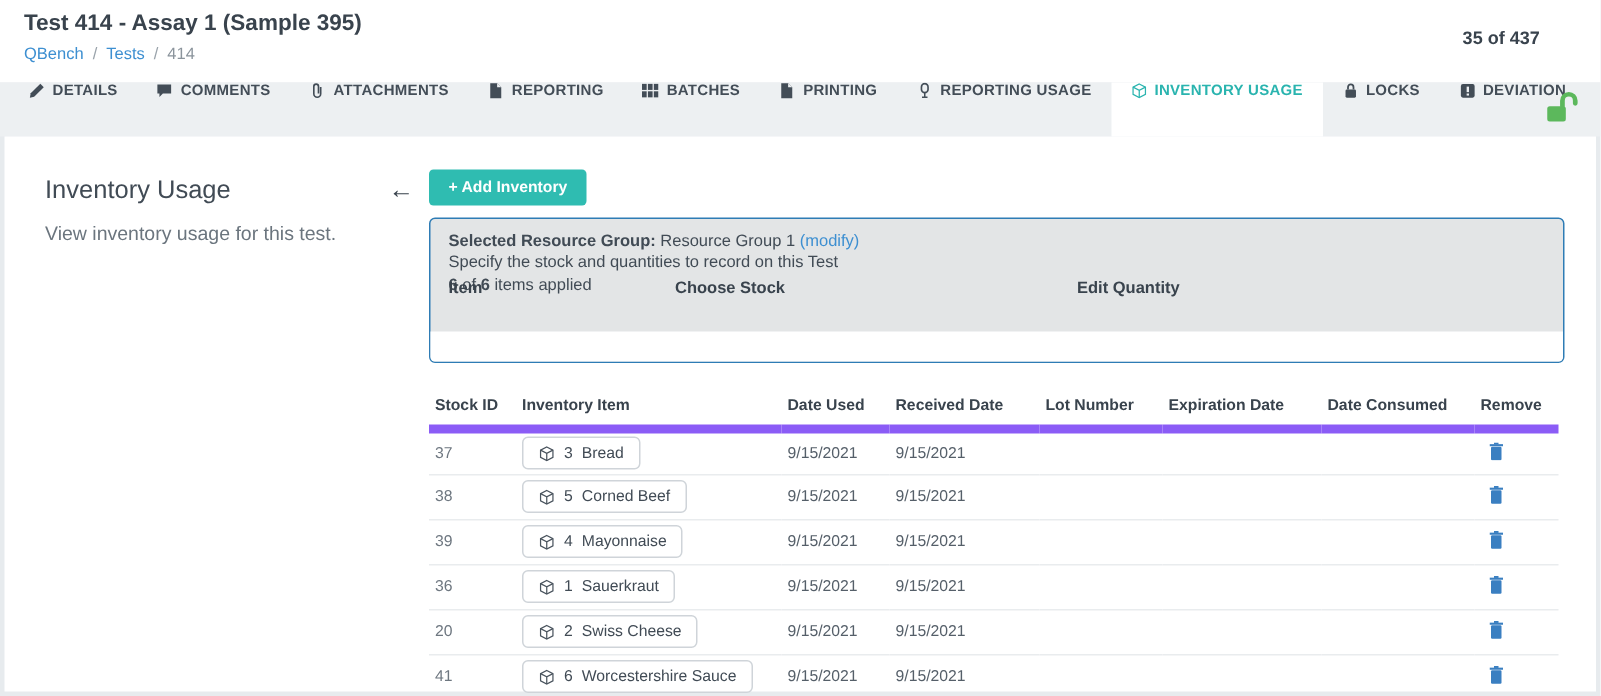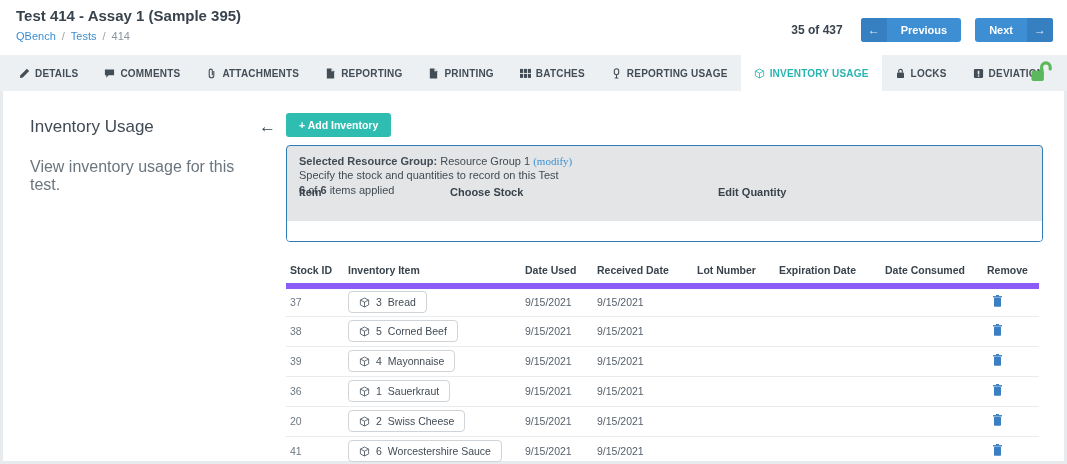--- a/index.html
+++ b/index.html
@@ -6,47 +6,47 @@
   html,body { width:1067px; height:464px; overflow:hidden; }
   body { background:#e7ebee; font-family:"Liberation Sans", sans-serif; color:#414b55; }
 
   
   .top-header { background:#fff; height:55px; display:flex; justify-content:space-between; padding:7px 14px 0 16px; }
   .page-title { font-size:15px; font-weight:bold; color:#39434d; }
   .breadcrumb { margin-top:6px; font-size:11px; color:#9aa3ab; display:flex; gap:6px; align-items:center; }
   .breadcrumb a { color:#3d8fd1; text-decoration:none; cursor:pointer; }
   .breadcrumb .crumb-current { color:#8b949c; }
 
-  .header-right { display:flex; align-items:center; gap:14px; margin-top:11px; height:24px; }
+  .header-right { display:flex; align-items:center; gap:14px; margin-top:11px; height:24px;flex-direction:column; }
   .pag-pos { font-size:12px; font-weight:bold; color:#39434d; margin-right:4px; }
   .nav-btn { display:inline-flex; align-items:stretch; background:#3d8ed2; border:none; border-radius:3px; height:24px; cursor:pointer; overflow:hidden; padding:0; }
   .nav-btn .arrow-seg { background:#367fc0; color:#dcebf7; width:26px; display:flex; align-items:center; justify-content:center; font-size:12px; }
   .nav-btn .btn-label { color:#fff; font-size:11px; font-weight:bold; display:flex; align-items:center; padding:0 14px; }
 
   
   .tabbar { background:#edf0f2; height:36px; display:flex; align-items:stretch; padding-left:6px; position:relative; }
-  .tab { display:flex; align-items:center; gap:5px; padding:0 13px; font-size:10px; font-weight:bold; letter-spacing:.2px; color:#434d57; cursor:pointer; white-space:nowrap; }
+  .tab { display:flex; gap:5px; padding:0 13px; font-size:10px; font-weight:bold; letter-spacing:.2px; color:#434d57; cursor:pointer; white-space:nowrap; }
   .tab.active { background:#fff; color:#2ab4af; }
   .tab-icon { display:flex; }
   .tab-icon svg { width:11px; height:11px; display:block; }
   .lock-status { position:absolute; right:13px; top:4px; cursor:pointer; }
 
   
   .content { background:#fff; margin:0 3px; height:370px; position:relative; }
   .left-col { position:absolute; left:27px; top:26px; width:225px; }
   .section-title { font-size:17px; font-weight:400; color:#414b55; }
-  .section-desc { font-size:16px; color:#6b757e; margin-top:21px; }
+  .section-desc { font-size:13px; color:#6b757e; margin-top:11px; }
   .back-arrow { position:absolute; left:256px; top:26px; font-size:17px; color:#39434d; cursor:pointer; }
 
   .right-col { position:absolute; left:283px; top:22px; width:757px; }
   .add-btn { background:#2fbcb1; color:#fff; border:none; border-radius:3px; font-size:10.5px; font-weight:bold; font-family:inherit; padding:6px 13px; cursor:pointer; }
 
   .resource-panel { margin-top:8px; height:97px; width:757px; border:1px solid #2e7cb5; border-radius:4px; background:#e3e5e6; position:relative; font-size:11px; color:#414b55; }
   .panel-text { padding:8px 12px 0; line-height:14.3px; }
-  .modify-link { color:#3d8fd1; text-decoration:none; cursor:pointer;font-family:Liberation Serif, serif; }
+  .modify-link { color:#3d8fd1; text-decoration:none; cursor:pointer; }
   .panel-cols span { position:absolute; top:40px; font-weight:bold; font-size:11px; color:#39434d; }
   .panel-cols span:nth-child(1) { left:12px; }
   .panel-cols span:nth-child(2) { left:147px;margin-left:16px; }
   .panel-cols span:nth-child(3) { left:431px; }
   .panel-strip { position:absolute; left:0; right:0; bottom:0; height:20px; background:#fff; border-radius:0 0 3px 3px; }
 
   .inv-table { margin-top:22px; width:753px; border-collapse:collapse; table-layout:fixed; }
   .inv-table th { font-size:10.5px; font-weight:bold; color:#39434d; text-align:left; padding:0 0 7px 4px; border-bottom:6px solid #8b5cf6; }
   .inv-table td { height:30px; font-size:10.5px; color:#555f69; border-bottom:1px solid #e9ecee; padding-left:4px; vertical-align:middle; }
   .inv-table td.stock-id { color:#6e7780; }
@@ -111,39 +111,39 @@
         <span class="tab-icon">
           <svg viewBox="0 0 12 12">
             <path fill="currentColor" d="M2 .5h5l3 3v8H2z"></path>
             <path fill="#edf0f2" d="M7 .5v3h3z"></path>
           </svg>
         </span>
         <span>REPORTING</span>
       </div>
       <div class="tab">
         <span class="tab-icon">
-          <svg viewBox="0 0 12 12">
-            <path fill="currentColor" d="M2 .5h5l3 3v8H2z"></path>
-            <path fill="#edf0f2" d="M7 .5v3h3z"></path>
-          </svg>
-        </span>
-        <span>PRINTING</span>
-      </div>
-      <div class="tab">
-        <span class="tab-icon">
           <svg viewBox="0 0 12 12" fill="currentColor">
             <rect x="0" y="1" width="3.4" height="4.4"></rect>
             <rect x="4.3" y="1" width="3.4" height="4.4"></rect>
             <rect x="8.6" y="1" width="3.4" height="4.4"></rect>
             <rect x="0" y="6.4" width="3.4" height="4.4"></rect>
             <rect x="4.3" y="6.4" width="3.4" height="4.4"></rect>
             <rect x="8.6" y="6.4" width="3.4" height="4.4"></rect>
           </svg>
         </span>
         <span>BATCHES</span>
+      </div>
+      <div class="tab">
+        <span class="tab-icon">
+          <svg viewBox="0 0 12 12">
+            <path fill="currentColor" d="M2 .5h5l3 3v8H2z"></path>
+            <path fill="#edf0f2" d="M7 .5v3h3z"></path>
+          </svg>
+        </span>
+        <span>PRINTING</span>
       </div>
       <div class="tab">
         <span class="tab-icon">
           <svg viewBox="0 0 12 12">
             <rect x="3.6" y="0.8" width="4.8" height="6.6" rx="2.4" fill="none" stroke="currentColor" stroke-width="1.2"></rect>
             <path d="M6 7.4v3M4 10.8h4" stroke="currentColor" stroke-width="1.1" fill="none"></path>
           </svg>
         </span>
         <span>REPORTING USAGE</span>
       </div>

